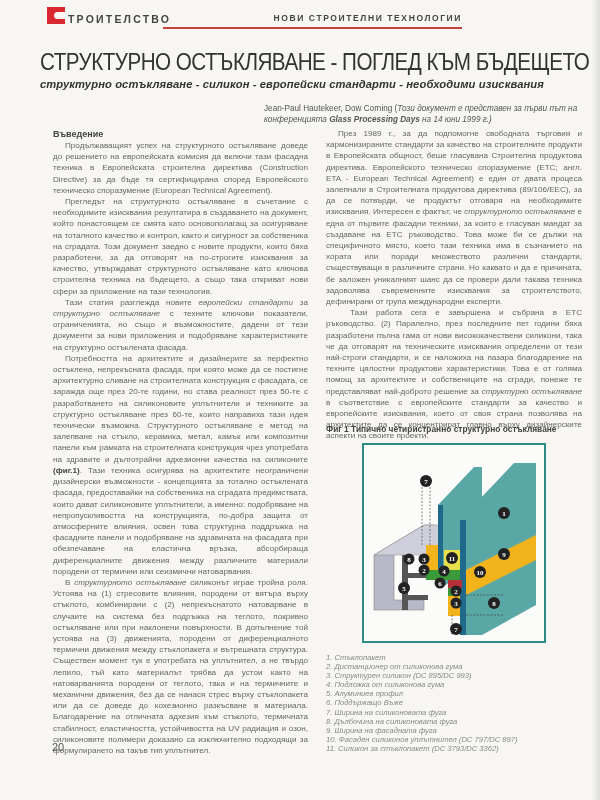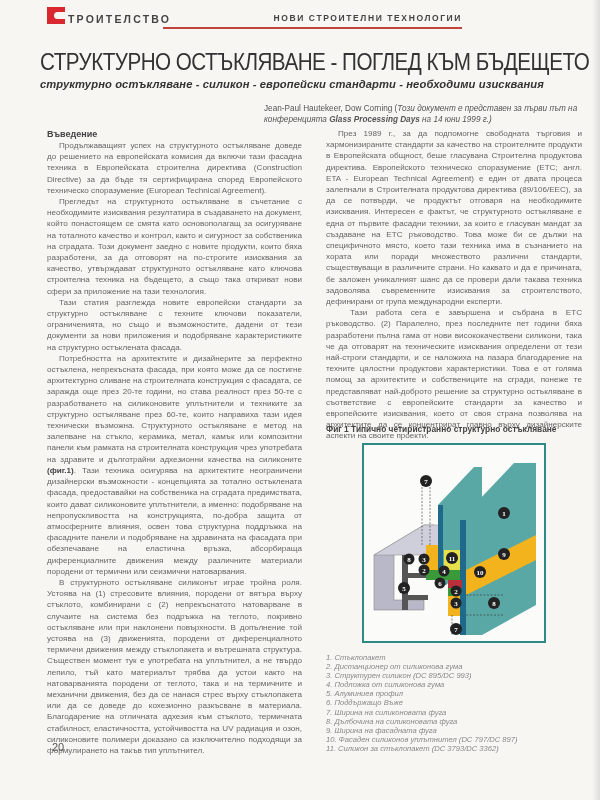--- a/index.html
+++ b/index.html
@@ -9,25 +9,25 @@
   .logo-c { position:absolute; left:47px; top:7px; width:18px; height:17px; background:#d9282f; }
   .logo-c::after { content:""; position:absolute; left:7px; top:5px; width:12px; height:7px; background:#f7f6f3; border-radius:4px 0 0 4px; }
   .brand { position:absolute; left:68px; top:13px; font-size:10.5px; letter-spacing:2.2px; color:#444; font-weight:bold; }
   .section-title { position:absolute; right:34px; top:13px; font-size:8.5px; letter-spacing:1.6px; color:#444; font-weight:bold; }
   .header-rule { position:absolute; left:163px; right:34px; top:27px; height:1.5px; background:#c0443c; }
   .title { position:absolute; left:40px; top:48px; width:540px; font-family:"Liberation Sans", sans-serif; font-size:24px; color:#333; letter-spacing:-0.6px; transform:scaleX(0.86); transform-origin:left; white-space:nowrap; }
   .subtitle { position:absolute; left:40px; top:78px; font-size:11.2px; font-weight:bold; font-style:italic; color:#333; white-space:nowrap; letter-spacing:0.1px; }
   .byline { position:absolute; left:264px; top:103px; width:320px; font-size:8.2px; line-height:11px; color:#555; }
   .byline i { font-style:italic; }
   .col { position:absolute; font-size:8.1px; line-height:11.2px; color:#666; text-align:justify; }
-  .col-left { left:47px; top:128px; width:255px; }
+  .col-left { left:53px; top:128px; width:255px; }
   .col-right { left:326px; top:128px; width:256px; }
   .col h3 { margin:0; font-size:9px; color:#444; font-weight:bold; line-height:12px; }
   .col p { margin:0; text-indent:12px; }
-  .col .it { }
+  .col .it { font-style:italic; }
   .col b { color:#444; }
   .page-num { position:absolute; left:52px; top:741px; font-size:11px; color:#555; }
   .fig-caption { position:absolute; left:326px; top:424px; font-size:8.4px; color:#444; font-weight:bold; white-space:nowrap; }
   .figure { position:absolute; left:362px; top:443px; width:180px; height:196px; border:2px solid #2f8a86; background:#fbfbf9; }
   .legend { position:absolute; left:326px; top:653px; list-style:none; margin:0; padding:0; font-size:7.6px; line-height:9.1px; font-style:italic; color:#888; }
   .legend li { white-space:nowrap; }
   .right-edge { position:absolute; right:0; top:0; width:8px; height:800px; background:linear-gradient(to right,#f7f6f3,#ddd); }
 </style>
 </head>
 <body>

